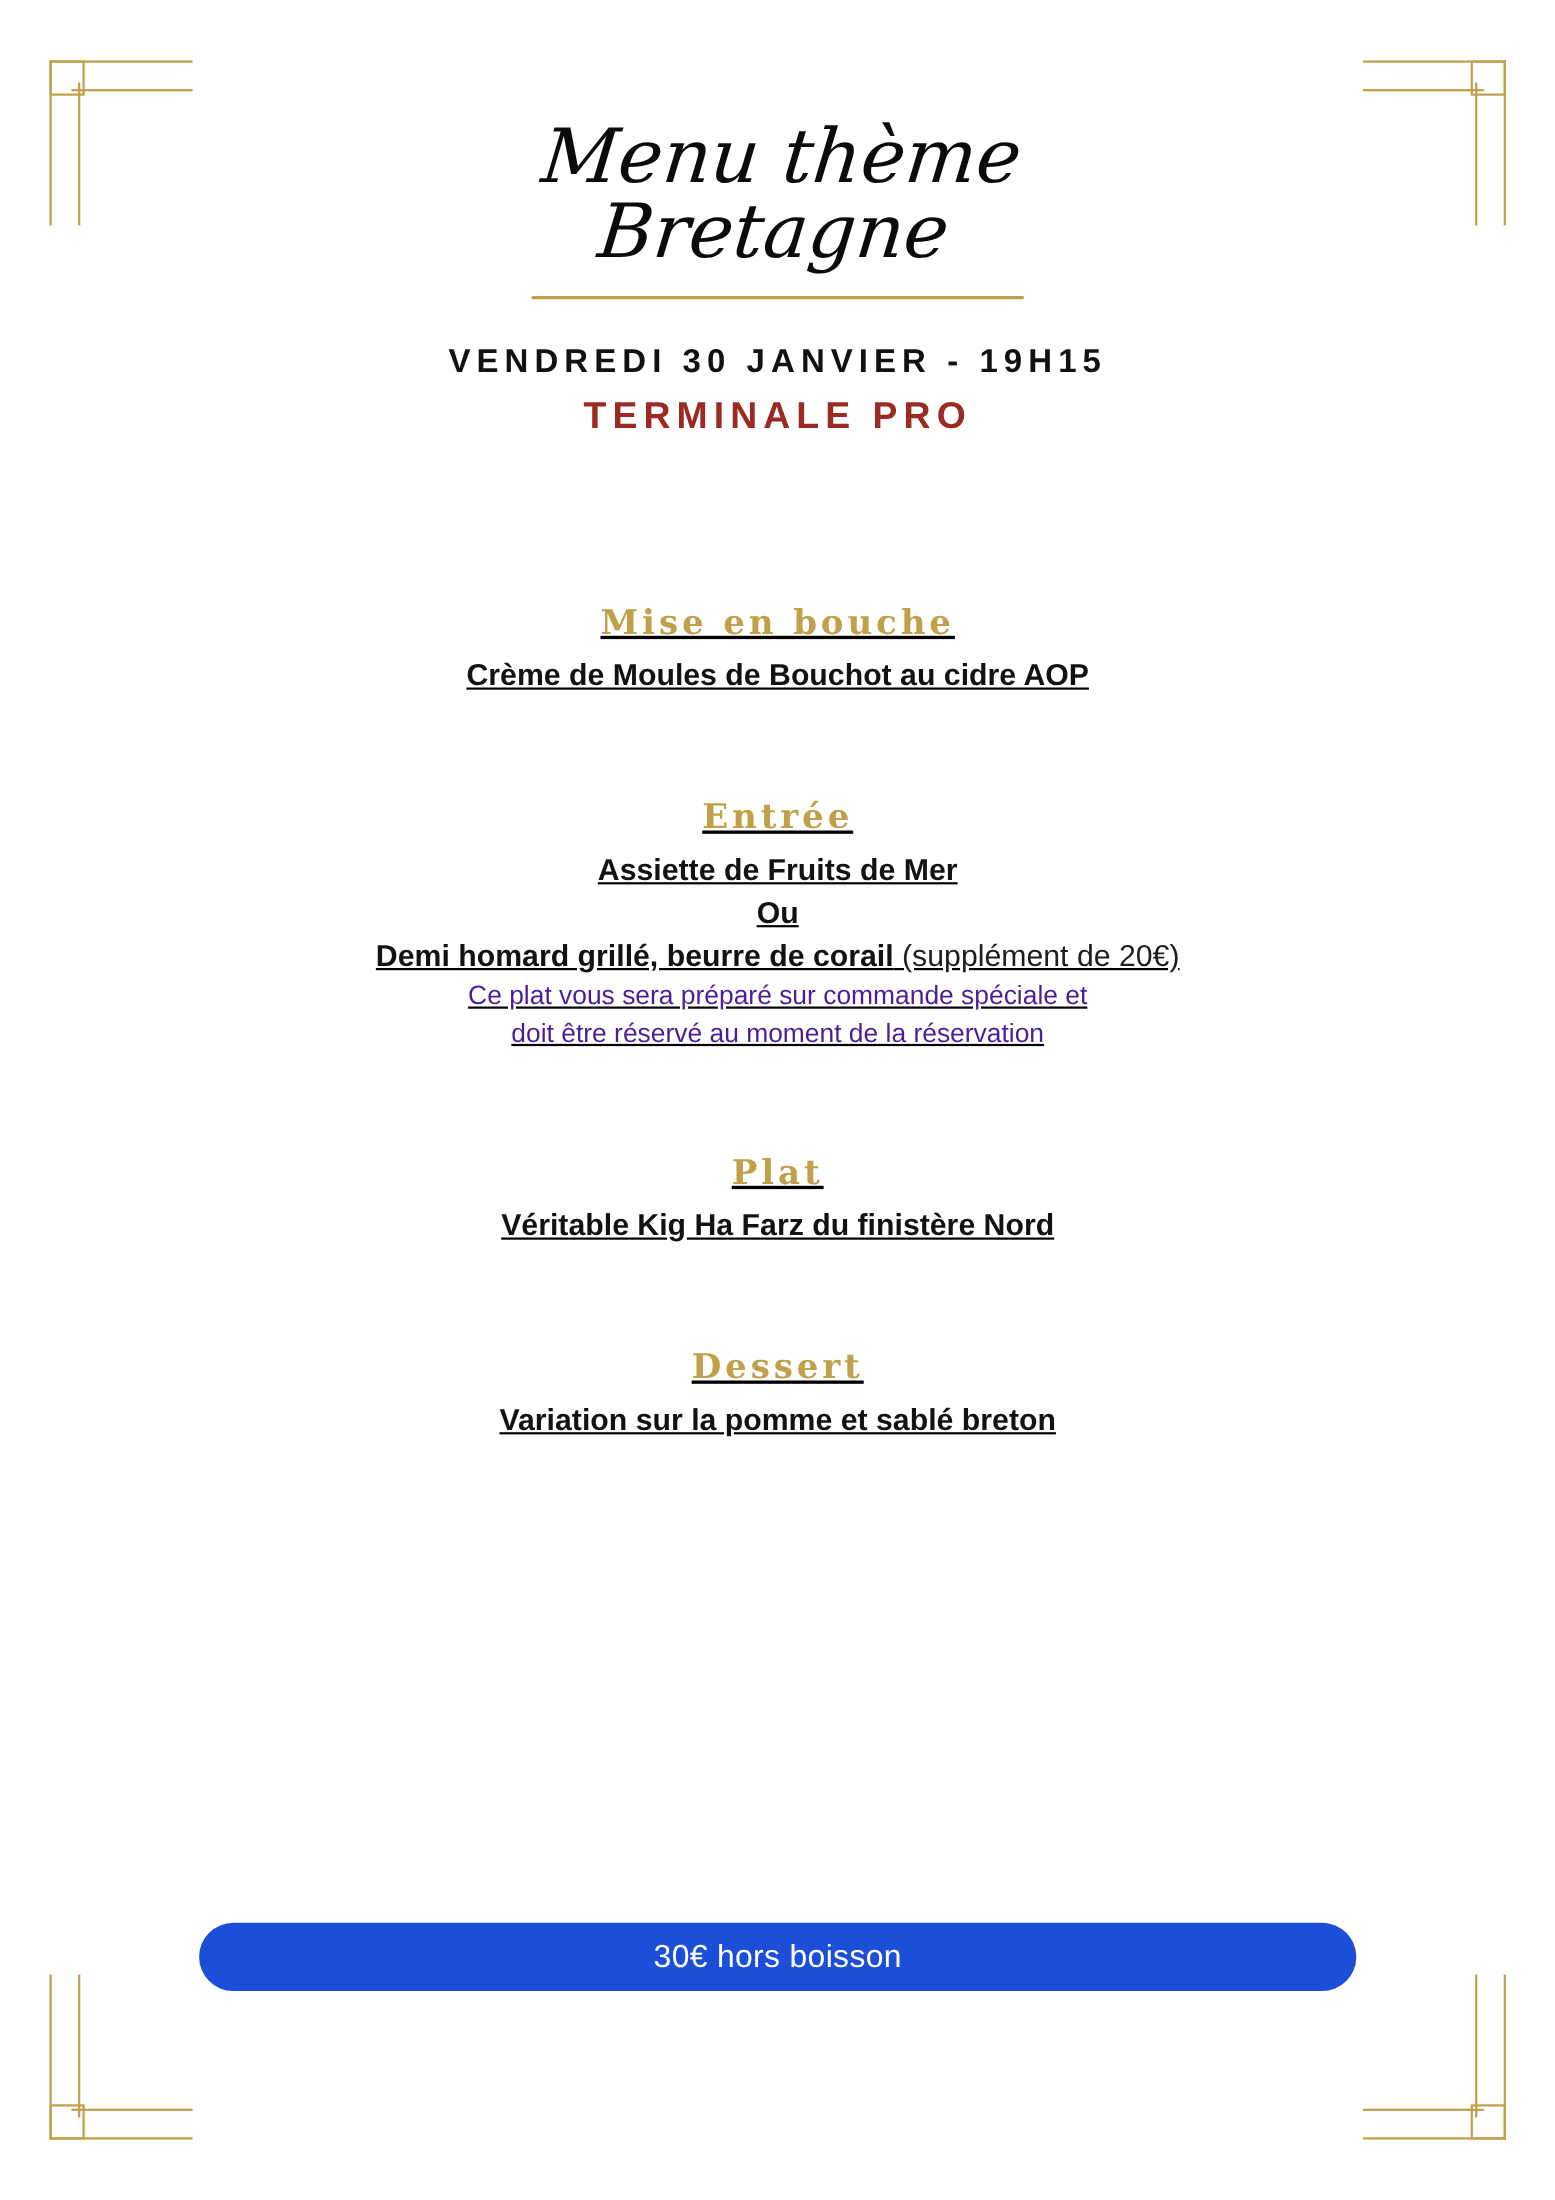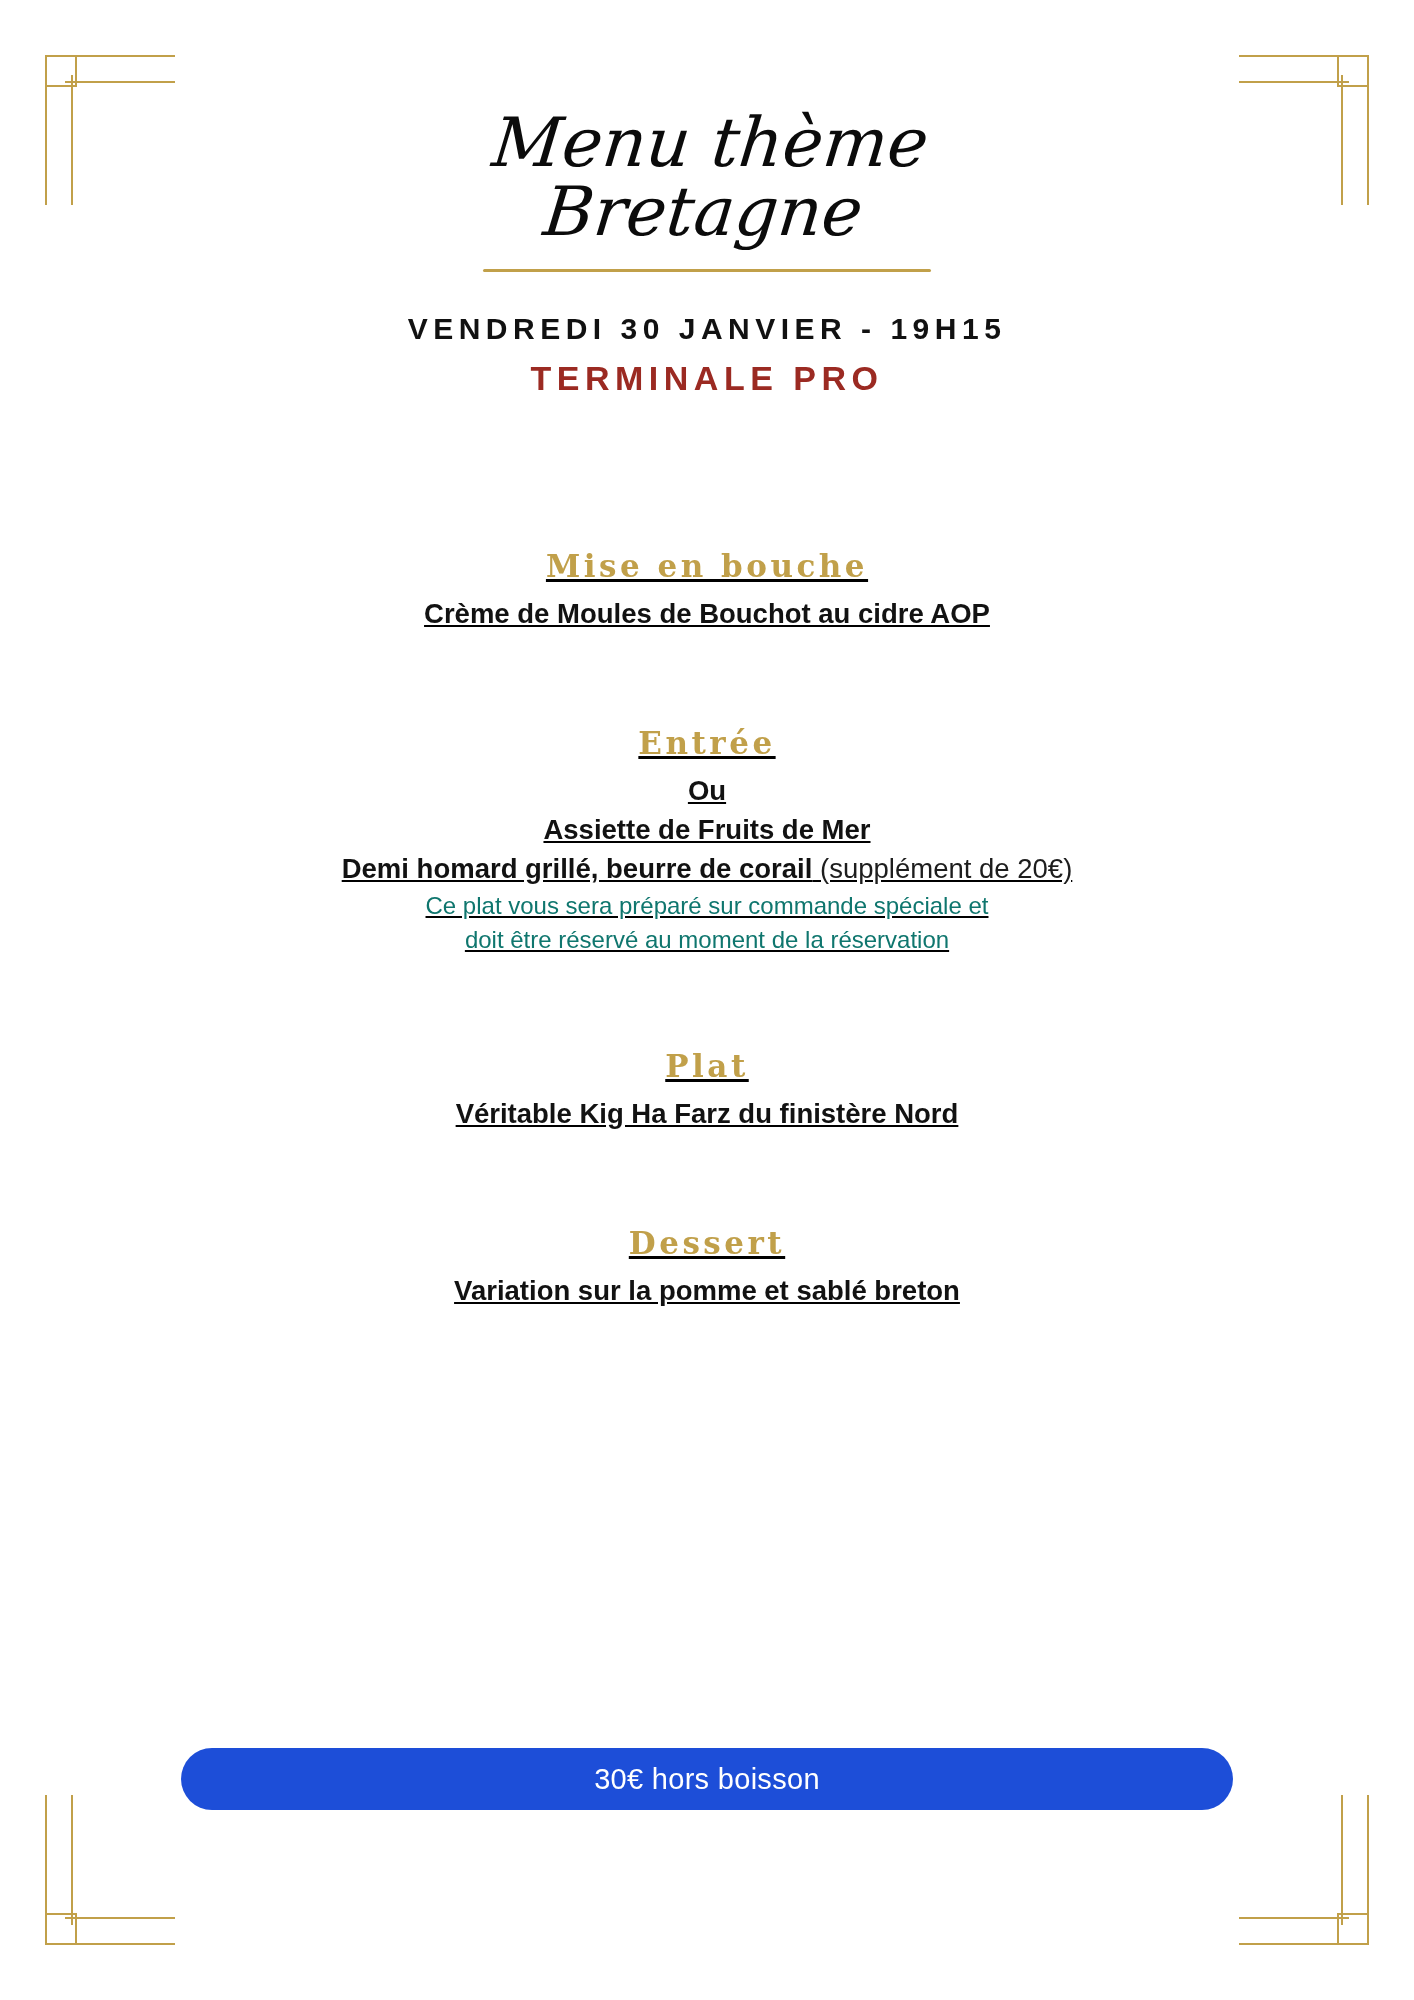--- a/index.html
+++ b/index.html
@@ -133,21 +133,21 @@
     line-height: 1.42;
     margin: 0;
   }
   .dish .supplement {
     font-weight: 400;
     color: #1d1d1d;
   }
   .dish-note {
     font-size: 24px;
     font-weight: 400;
-    color: #0f766e;
+    color: #4c1d95;
     line-height: 1.33;
     margin: 2px 0 0 0;
   }
 
   
   .price-banner {
     position: absolute;
     left: 181px;
     right: 181px;
     bottom: 190px;
@@ -211,22 +211,22 @@
     <div class="course">
       <div class="course-name">Mise en bouche</div>
       <div class="course-dishes">
         <p class="dish"><span>Crème de Moules de Bouchot au cidre AOP</span></p>
       </div>
     </div>
     <div class="course-gap"></div>
     <div class="course">
       <div class="course-name">Entrée</div>
       <div class="course-dishes">
+        <p class="dish"><span>Assiette de Fruits de Mer</span></p>
         <p class="dish"><span>Ou</span></p>
-        <p class="dish"><span>Assiette de Fruits de Mer</span></p>
         <p class="dish"><span>Demi homard grillé, beurre de corail</span><span class="supplement"> (supplément de 20€)</span></p>
         <p class="dish-note">Ce plat vous sera préparé sur commande spéciale et</p>
         <p class="dish-note">doit être réservé au moment de la réservation</p>
       </div>
     </div>
     <div class="course-gap"></div>
     <div class="course">
       <div class="course-name">Plat</div>
       <div class="course-dishes">
         <p class="dish"><span>Véritable Kig Ha Farz du finistère Nord</span></p>

